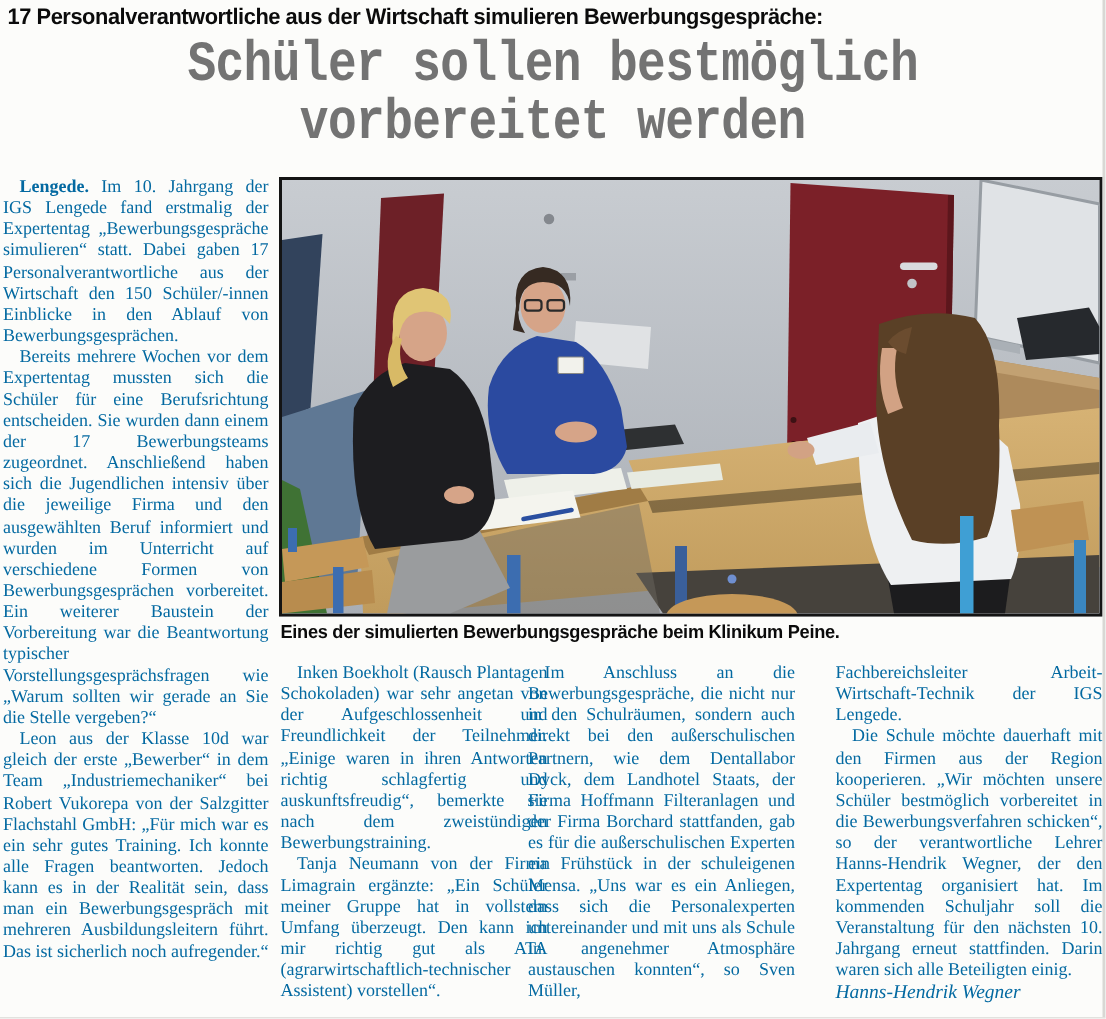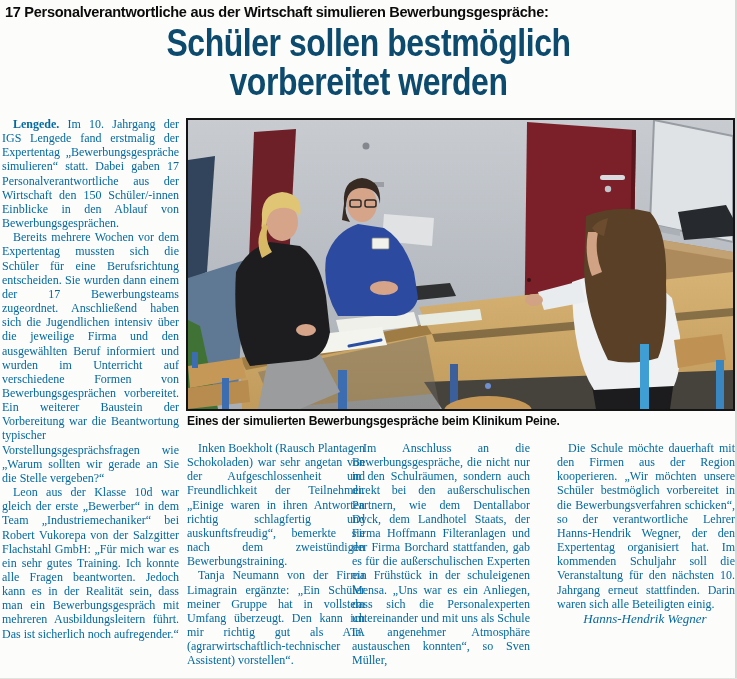--- a/index.html
+++ b/index.html
@@ -11,39 +11,39 @@
   
   .kicker{
     position:absolute;left:5px;top:3px;width:730px;
     font-family:"Liberation Sans","DejaVu Sans",sans-serif;
     font-weight:bold;font-size:15px;letter-spacing:-0.3px;color:#0b0b0b;
     transform:scaleX(0.97);transform-origin:left;
   }
   
   .headline{
     position:absolute;left:0;top:24px;width:737px;text-align:center;
-    font-family:Liberation Sans, sans-serif;
-    font-weight:bold;font-size:38px;line-height:39px;color:#0c4a6e;
+    font-family:Liberation Mono, monospace;
+    font-weight:bold;font-size:38px;line-height:39px;color:#737373;
     letter-spacing:-0.5px;
   }
   .headline .hl-line{transform:scaleX(0.84);transform-origin:center;}
   
   .col{
     position:absolute;font-size:12px;line-height:14.15px;
     text-align:justify;text-justify:inter-word;color:#0369a1;
   }
   .col p{margin:0;text-indent:11px;}
   .col p.no-indent{text-indent:0;}
   .lede-loc{font-weight:bold;}
   .col1{left:2px;top:117px;width:177px;}
   .col2{left:187px;top:441px;width:178px;}
   .col3{left:352px;top:441px;width:178px;}
   .col4{left:557px;top:441px;width:178px;}
   .byline{
-    display:block;text-align:center;font-style:italic;font-size:13px;
+    display:block;text-align:left;font-style:italic;font-size:13px;
     margin-top:1px;padding-right:2px;
   }
   
   .photo-frame{
     position:absolute;left:186px;top:118px;width:549px;height:293px;
     border:2px solid #141414;box-sizing:border-box;background:#b6bac0;
   }
   .photo-frame svg{display:block;width:100%;height:100%;}
   .caption{
     position:absolute;left:187px;top:414px;width:548px;
@@ -167,19 +167,20 @@
   <div class="col col2">
     <p>Inken Boekholt (Rausch Plantagen Schokoladen) war sehr angetan von der Aufgeschlossenheit und Freundlichkeit der Teilnehmer. „Einige waren in ihren Antworten richtig schlagfertig und auskunftsfreudig“, bemerkte sie nach dem zweistündigen Bewerbungstraining.</p>
     <p>Tanja Neumann von der Firma Limagrain ergänzte: „Ein Schüler meiner Gruppe hat in vollstem Umfang überzeugt. Den kann ich mir richtig gut als ATA (agrarwirtschaftlich-technischer Assistent) vorstellen“.</p>
   </div>
 
   <div class="col col3">
     <p>Im Anschluss an die Bewerbungsgespräche, die nicht nur in den Schulräumen, sondern auch direkt bei den außerschulischen Partnern, wie dem Dentallabor Dyck, dem Landhotel Staats, der Firma Hoffmann Filteranlagen und der Firma Borchard stattfanden, gab es für die außerschulischen Experten ein Frühstück in der schuleigenen Mensa. „Uns war es ein Anliegen, dass sich die Personalexperten untereinander und mit uns als Schule in angenehmer Atmosphäre austauschen konnten“, so Sven Müller,</p>
   </div>
 
   <div class="col col4">
+    <p class="no-indent">Fachbereichsleiter Arbeit-Wirtschaft-Technik der IGS Lengede.</p>
     <p>Die Schule möchte dauerhaft mit den Firmen aus der Region kooperieren. „Wir möchten unsere Schüler bestmöglich vorbereitet in die Bewerbungsverfahren schicken“, so der verantwortliche Lehrer Hanns-Hendrik Wegner, der den Expertentag organisiert hat. Im kommenden Schuljahr soll die Veranstaltung für den nächsten 10. Jahrgang erneut stattfinden. Darin waren sich alle Beteiligten einig.</p>
     <span class="byline">Hanns-Hendrik Wegner</span>
   </div>
 
   <div class="scan-edge-r"></div>
   <div class="scan-edge-b"></div>
 </div>
 
 </body></html>

